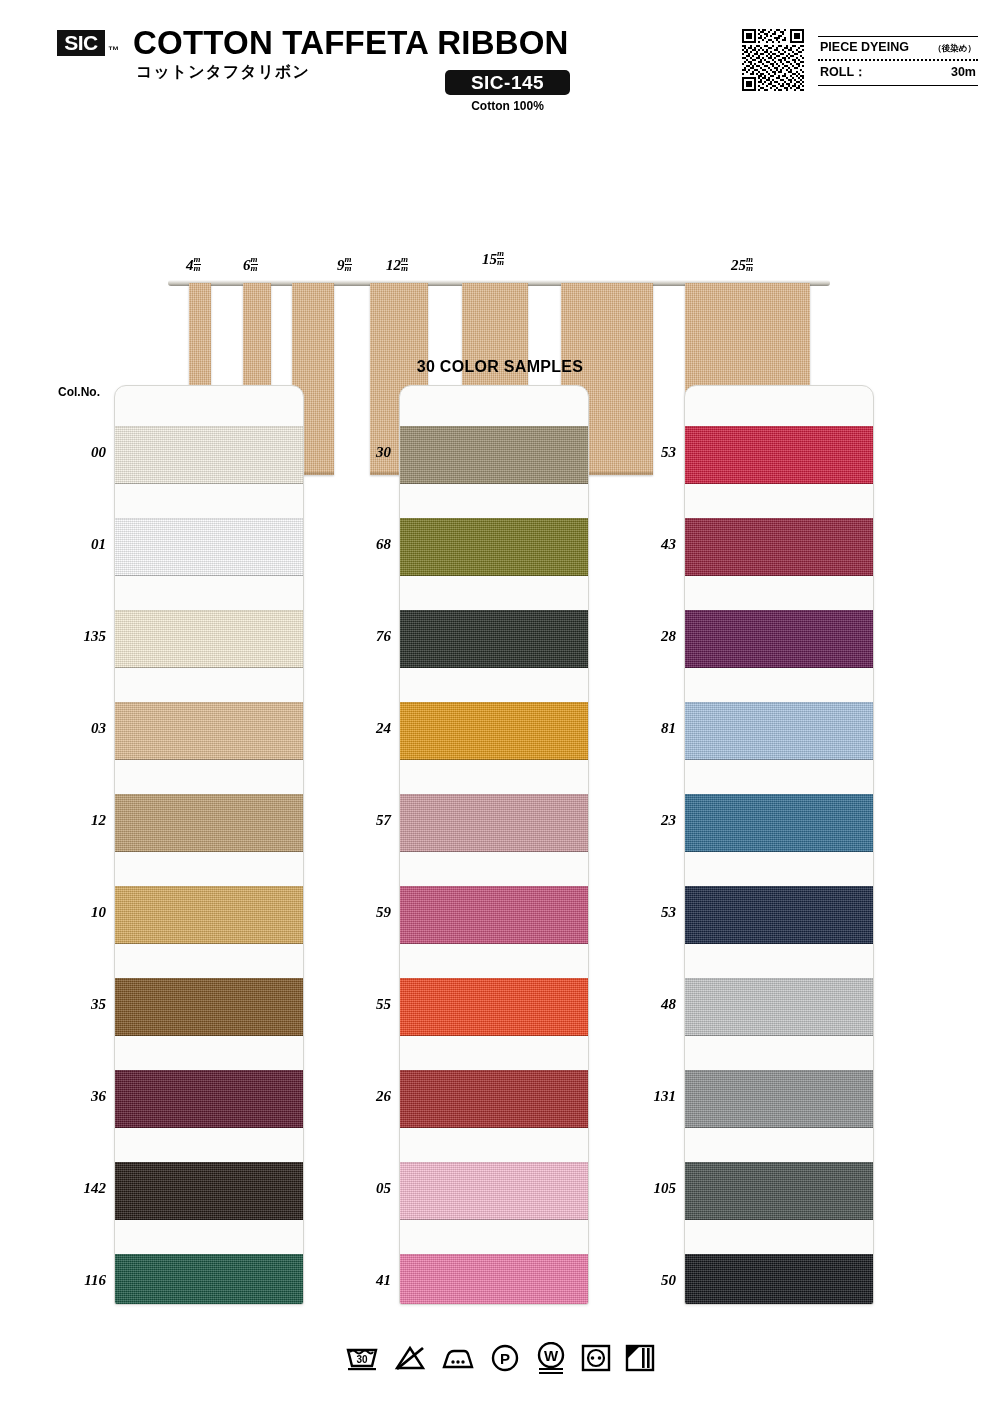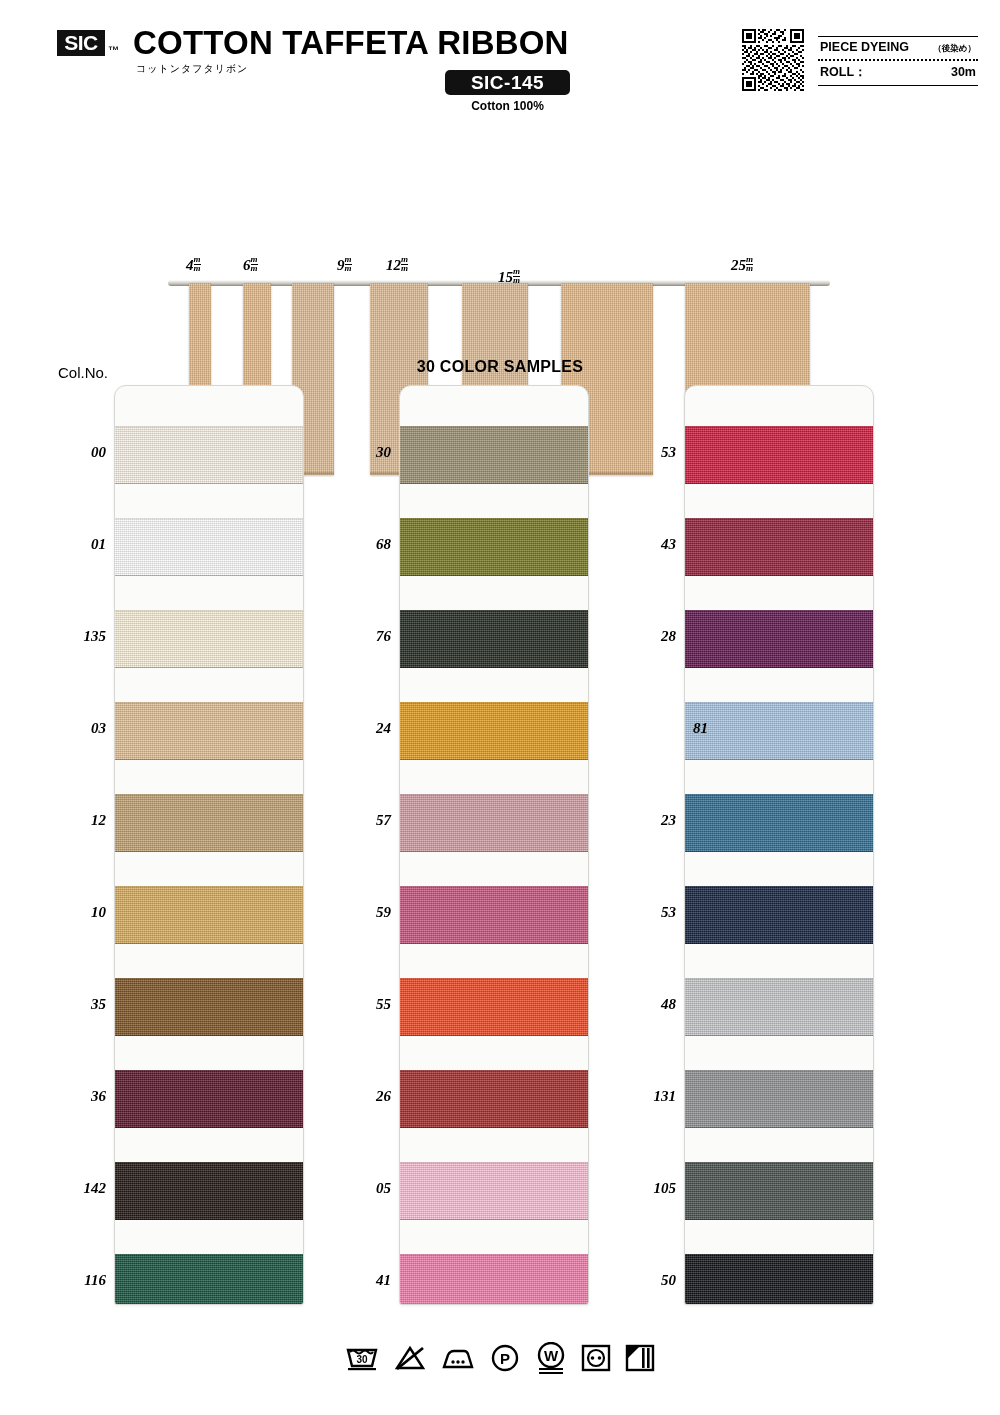--- a/index.html
+++ b/index.html
@@ -50,22 +50,22 @@
     top: 24px;
     font-size: 33px;
     font-weight: bold;
     letter-spacing: 0.2px;
     white-space: nowrap;
   }
   .title-jp {
     position: absolute;
     left: 136px;
     top: 62px;
-    font-size: 10px;
-    font-weight: normal;
+    font-size: 16px;
+    font-weight: bold;
     letter-spacing: 1px;
     white-space: nowrap;
   }
   .code-badge {
     position: absolute;
     left: 445px;
     top: 70px;
     width: 125px;
     height: 25px;
     background: #111;
@@ -224,23 +224,23 @@
     width: 56px;
     text-align: right;
     font-size: 15px;
     font-weight: bold;
     font-style: italic;
     font-family: "Liberation Serif", serif;
   }
   .colno-header {
     position: absolute;
     left: 58px;
-    top: 364px;
-    font-size: 15px;
-    font-weight: normal;
+    top: 385px;
+    font-size: 12px;
+    font-weight: bold;
   }
 
   
   .care {
     position: absolute;
     left: 0;
     top: 1342px;
     width: 1000px;
     display: flex;
     justify-content: center;
@@ -525,21 +525,21 @@
   </div>
 </div>
 
 <div class="widths-area">
   <div class="hanger"></div>
   <div id="width-labels">
       <div class="width-label" style="left: 186px; top: 136px;"><span>4</span><span class="frac"><i>m</i><i class="bar">m</i></span></div>
       <div class="width-label" style="left: 243px; top: 136px;"><span>6</span><span class="frac"><i>m</i><i class="bar">m</i></span></div>
       <div class="width-label" style="left: 337px; top: 136px;"><span>9</span><span class="frac"><i>m</i><i class="bar">m</i></span></div>
       <div class="width-label" style="left: 386px; top: 136px;"><span>12</span><span class="frac"><i>m</i><i class="bar">m</i></span></div>
-      <div class="width-label" style="left: 482px; top: 148px; margin-left: 16px;"><span>15</span><span class="frac"><i>m</i><i class="bar">m</i></span></div>
+      <div class="width-label" style="left: 482px; top: 130px;"><span>15</span><span class="frac"><i>m</i><i class="bar">m</i></span></div>
       <div class="width-label" style="left: 598px; top: 152px; margin-top: 24px;"><span>20</span><span class="frac"><i>m</i><i class="bar">m</i></span></div>
       <div class="width-label" style="left: 731px; top: 136px;"><span>25</span><span class="frac"><i>m</i><i class="bar">m</i></span></div>
     </div>
   <div id="width-ribbons">
       <div class="ribbon-v" style="left: 189px; width: 22px; height: 192px; background-color: rgb(216, 176, 131);"></div>
       <div class="ribbon-v" style="left: 243px; width: 28px; height: 192px; background-color: rgb(216, 176, 131);"></div>
       <div class="ribbon-v" style="left: 292px; width: 42px; height: 192px; background-color: rgb(216, 176, 131);"></div>
       <div class="ribbon-v" style="left: 370px; width: 58px; height: 192px; background-color: rgb(216, 176, 131);"></div>
       <div class="ribbon-v" style="left: 462px; width: 66px; height: 192px; background-color: rgb(216, 176, 131);"></div>
       <div class="ribbon-v" style="left: 561px; width: 92px; height: 192px; background-color: rgb(216, 176, 131);"></div>
@@ -610,21 +610,21 @@
     <div class="colno" style="left: 335px; top: 335px;">24</div>
     <div class="colno" style="left: 335px; top: 427px;">57</div>
     <div class="colno" style="left: 335px; top: 519px;">59</div>
     <div class="colno" style="left: 335px; top: 611px;">55</div>
     <div class="colno" style="left: 335px; top: 703px;">26</div>
     <div class="colno" style="left: 335px; top: 795px;">05</div>
     <div class="colno" style="left: 335px; top: 887px;">41</div>
     <div class="colno" style="left: 620px; top: 59px;">53</div>
     <div class="colno" style="left: 620px; top: 151px;">43</div>
     <div class="colno" style="left: 620px; top: 243px;">28</div>
-    <div class="colno" style="left: 652px; top: 335px;">81</div>
+    <div class="colno" style="left: 620px; top: 335px;">81</div>
     <div class="colno" style="left: 620px; top: 427px;">23</div>
     <div class="colno" style="left: 620px; top: 519px;">53</div>
     <div class="colno" style="left: 620px; top: 611px;">48</div>
     <div class="colno" style="left: 620px; top: 703px;">131</div>
     <div class="colno" style="left: 620px; top: 795px;">105</div>
     <div class="colno" style="left: 620px; top: 887px;">50</div>
   </div>
 
 <div class="care">
   <span>

